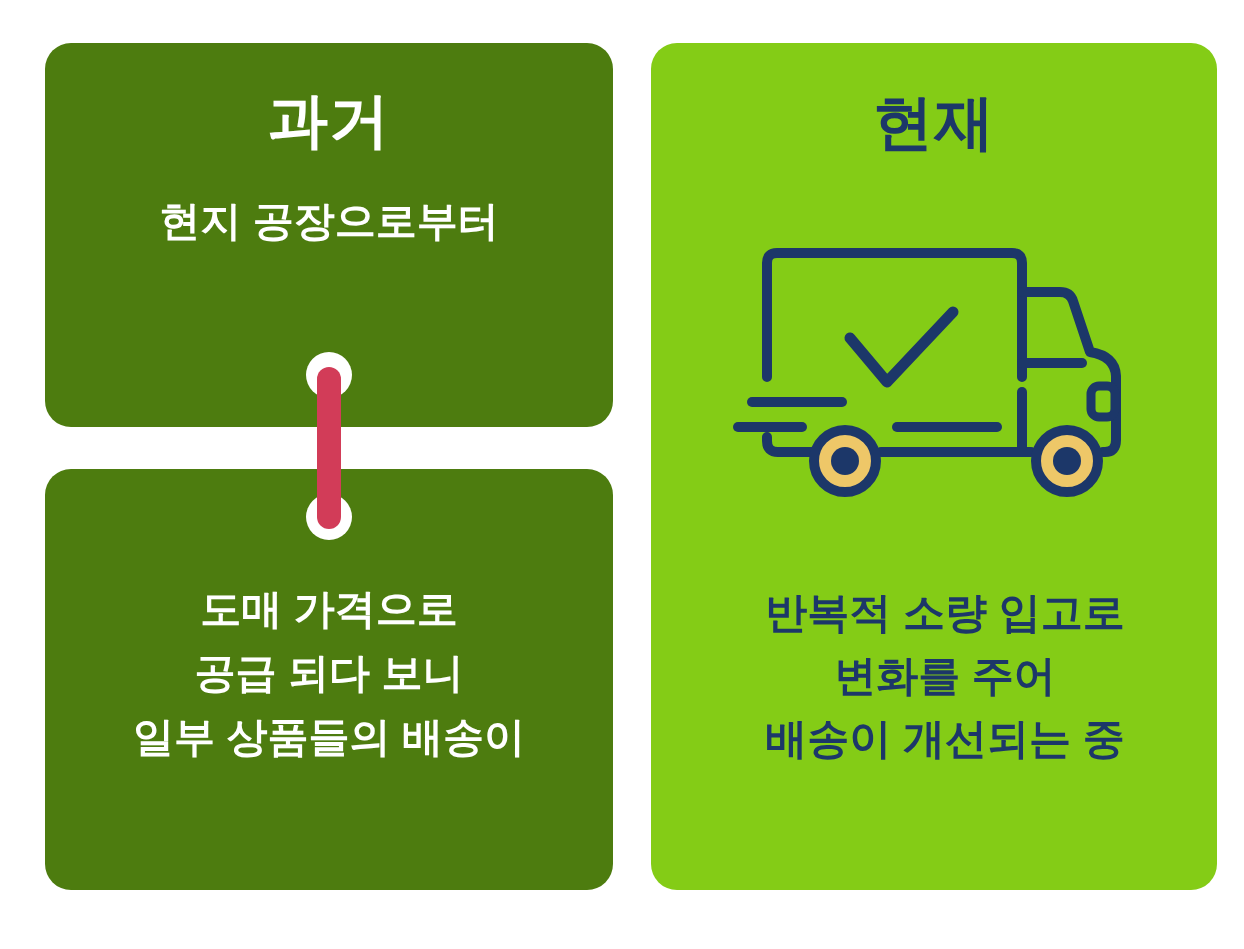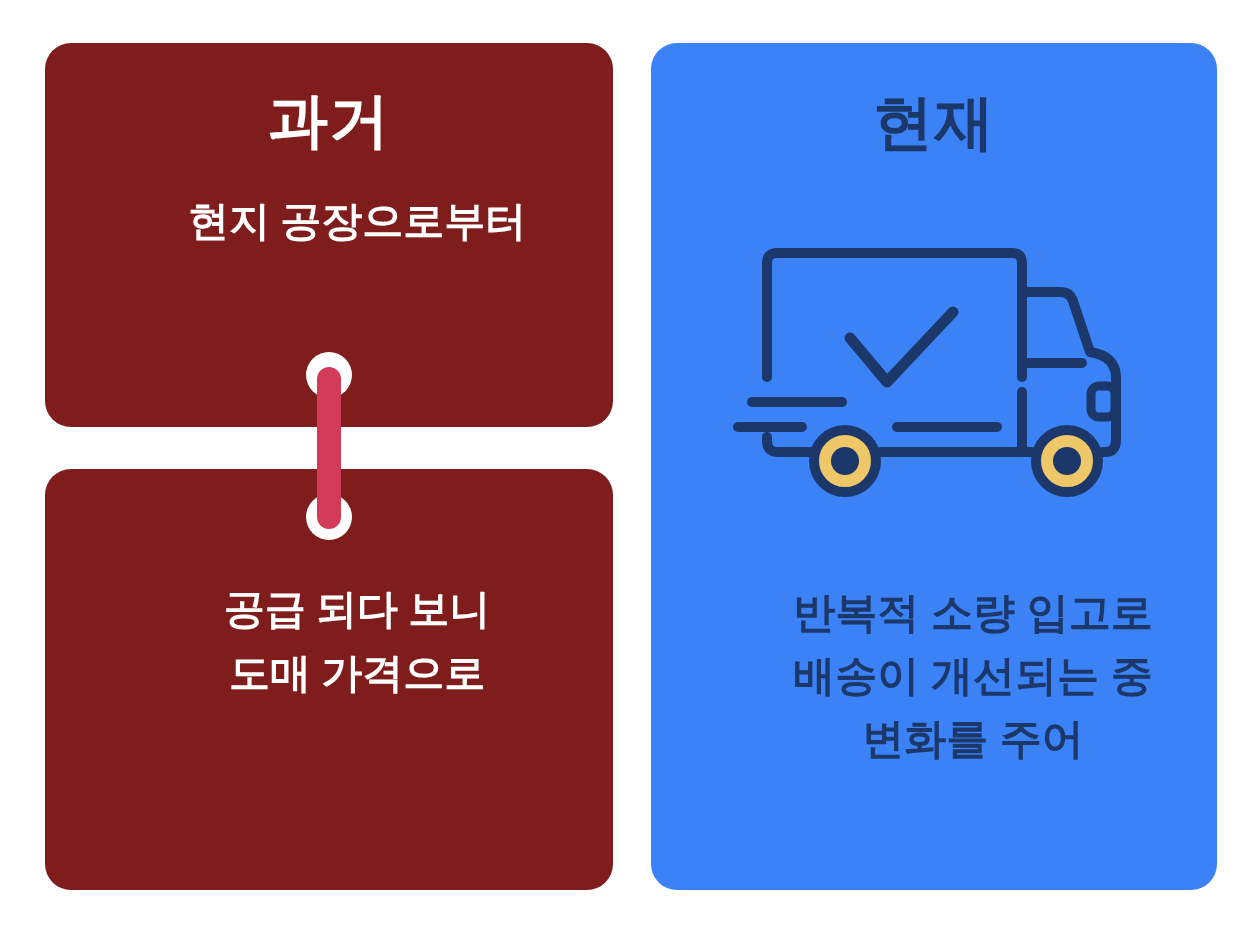--- a/index.html
+++ b/index.html
@@ -9,22 +9,22 @@
     height: 949px;
     background: #ffffff;
     overflow: hidden;
     font-family: "Liberation Sans", sans-serif;
   }
   .card {
     position: absolute;
     border-radius: 26px;
     box-sizing: border-box;
   }
-  .card-red { background: #7f1d1d; font-family: Liberation Serif, serif; }
-  .card-yellow { background: #3b82f6; }
+  .card-red { background: #4d7c0f; }
+  .card-yellow { background: #84cc16; }
 
   #past-card     { left: 45px;  top: 43px;  width: 568px; height: 384px; }
   #problem-card  { left: 45px;  top: 469px; width: 568px; height: 421px; }
   #present-card  { left: 651px; top: 43px;  width: 566px; height: 847px; }
 
   .card-title {
     position: absolute;
     left: 0; width: 100%;
     text-align: center;
     font-weight: 800;
@@ -32,21 +32,20 @@
     letter-spacing: 1px;
   }
   .title-white { color: #ffffff; top: 38px; }
   .title-navy  { color: #1C3769; top: 40px; }
 
   .body-text {
     position: absolute;
     left: 0; width: 100%;
     text-align: center;
     font-weight: 700;
-    margin-left: 28px;
   }
   .text-white { color: #ffffff; }
   .text-navy  { color: #1C3769; font-weight: 800; }
 
   #past-card .body-text    { top: 148px; font-size: 41px; line-height: 60px; }
   #problem-card .body-text { top: 108px; font-size: 41px; line-height: 64px; }
   #present-card .body-text { top: 538px; font-size: 42px; line-height: 63px; padding-left: 11px; }
 
   
   .connector-circle {
@@ -79,22 +78,23 @@
 
   <div id="past-card" class="card card-red">
     <div class="card-title title-white">과거</div>
     <div class="body-text text-white">
       <div>현지 공장으로부터</div>
     </div>
   </div>
 
   <div id="problem-card" class="card card-red">
     <div class="body-text text-white">
+      <div>도매 가격으로</div>
       <div>공급 되다 보니</div>
-      <div>도매 가격으로</div>
+      <div>일부 상품들의 배송이</div>
     </div>
   </div>
 
   <div id="present-card" class="card card-yellow">
     <div class="card-title title-navy">현재</div>
 
     <div class="truck-wrap">
       <svg width="420" height="270" viewBox="0 0 420 270" xmlns="http://www.w3.org/2000/svg">
         <g fill="none" stroke="#1C3769" stroke-width="10" stroke-linecap="round" stroke-linejoin="round">
 
@@ -118,22 +118,22 @@
 
         <circle cx="125" cy="221" r="31" fill="#EEC768" stroke="#1C3769" stroke-width="10"></circle>
         <circle cx="125" cy="221" r="14" fill="#1C3769"></circle>
         <circle cx="347" cy="221" r="31" fill="#EEC768" stroke="#1C3769" stroke-width="10"></circle>
         <circle cx="347" cy="221" r="14" fill="#1C3769"></circle>
       </svg>
     </div>
 
     <div class="body-text text-navy">
       <div>반복적 소량 입고로</div>
+      <div>변화를 주어</div>
       <div>배송이 개선되는 중</div>
-      <div>변화를 주어</div>
     </div>
   </div>
 
   <div id="connector-circle-top" class="connector-circle"></div>
   <div id="connector-circle-bottom" class="connector-circle"></div>
   <div class="connector-bar"></div>
 
 </div>
 
 </body></html>

